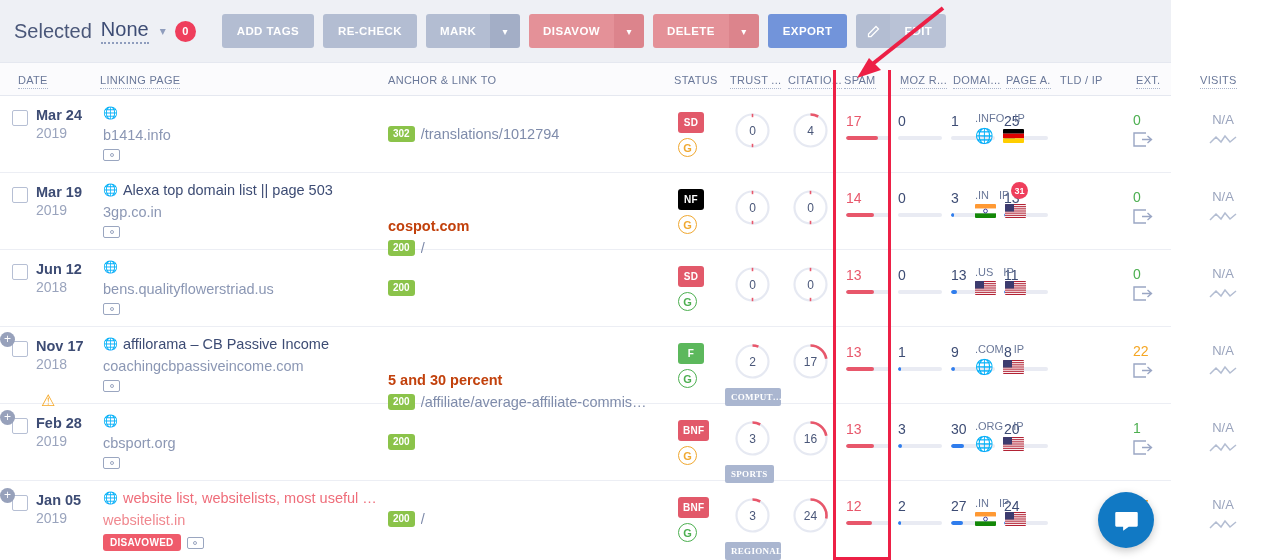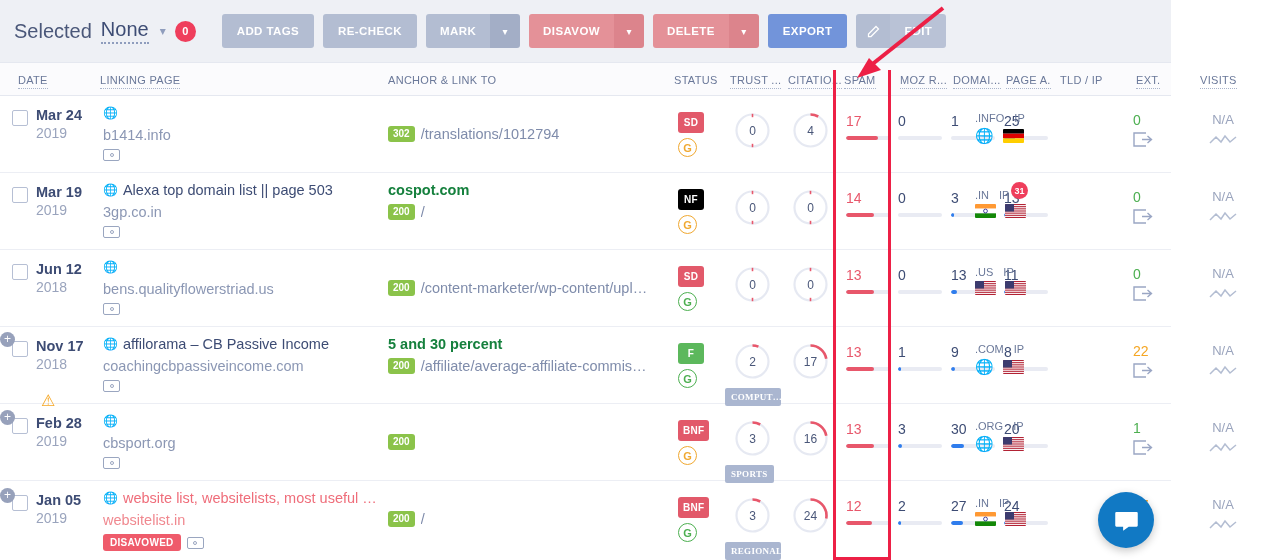--- a/index.html
+++ b/index.html
@@ -131,23 +131,23 @@
   .disav-badge {
     background: #ef5b6b; color: #fff; font-size: 10px; font-weight: bold;
     padding: 3px 7px; border-radius: 3px; letter-spacing: .3px;
   }
   .warn { color: #f5a623; font-size: 16px; line-height: 1; margin-top: 3px; }
   .globe-s { color: #8f9dbd; font-size: 12px; }
 
   
   .ac { position: absolute; left: 388px; top: 8px; width: 270px; }
   .ac .atext {
-    font-size: 14.5px; color: #15803d; font-weight: bold;
+    font-size: 14.5px; color: #c2410c; font-weight: bold;
     line-height: 19px; white-space: nowrap;
-    overflow: hidden; text-overflow: ellipsis;
+    overflow: hidden; text-overflow: ellipsis; margin-top: 36px;
   }
   .ac .lnk { display: flex; align-items: center; gap: 6px; margin-top: 4px; }
   .code {
     background: #8bc34a; color: #fff; font-size: 10px; font-weight: bold;
     border-radius: 3px; padding: 3px 5px; line-height: 1;
   }
   .path {
     font-size: 14.5px; color: #7f8cab;
     white-space: nowrap; overflow: hidden; text-overflow: ellipsis;
     max-width: 232px;
@@ -512,21 +512,20 @@
           <div class="url">bens.qualityflowerstriad.us</div>
           <div class="badges">
             <span class="tagicon">
               <i></i>
             </span>
           </div>
         </div>
         <div class="ac">
           <div class="lnk" style="margin-top:22px">
             <span class="code">200</span>
-            <span class="path">/content-marketer/wp-content/uplo…</span>
           </div>
         </div>
         <div class="st"><span class="st-badge" style="background:#e2596a">SD</span><span class="g-circle green">G</span></div>
         <div class="gauge" style="left:734px">
           <div class="ring">
             <svg width="37" height="37" viewBox="0 0 37 37">
               <circle cx="18.5" cy="18.5" r="16" fill="none" stroke="#e6e9f2" stroke-width="2.2"></circle>
               <line x1="18.5" y1="1.8" x2="18.5" y2="5.2" stroke="#e8576b" stroke-width="1.6"></line>
               <line x1="18.5" y1="31.8" x2="18.5" y2="35.2" stroke="#e8576b" stroke-width="1.6"></line>
             </svg>

